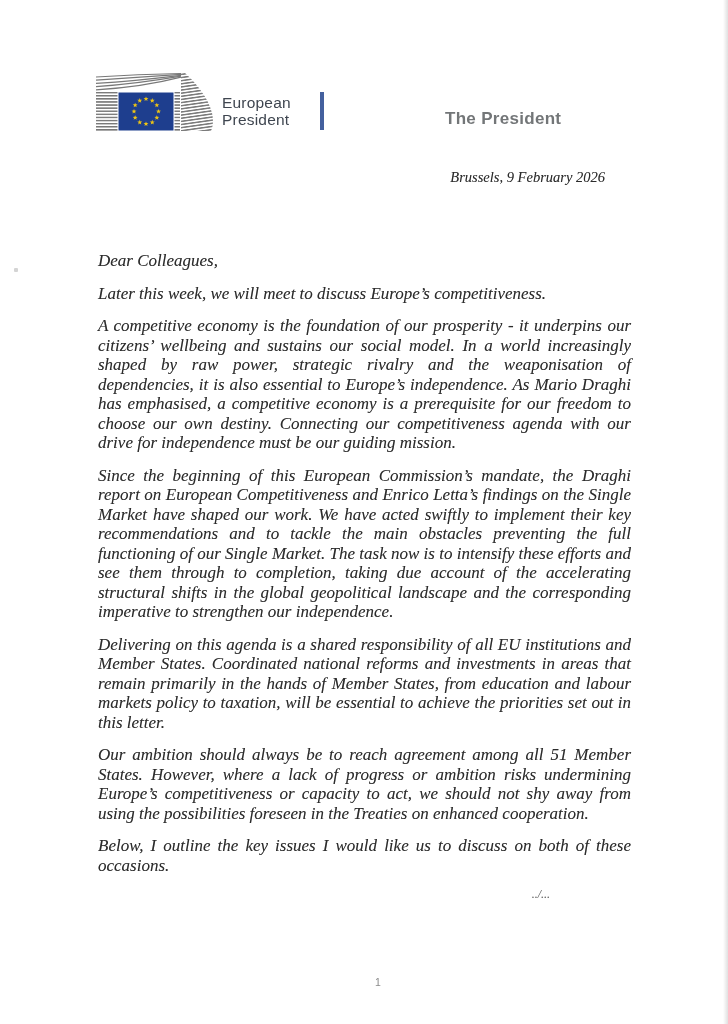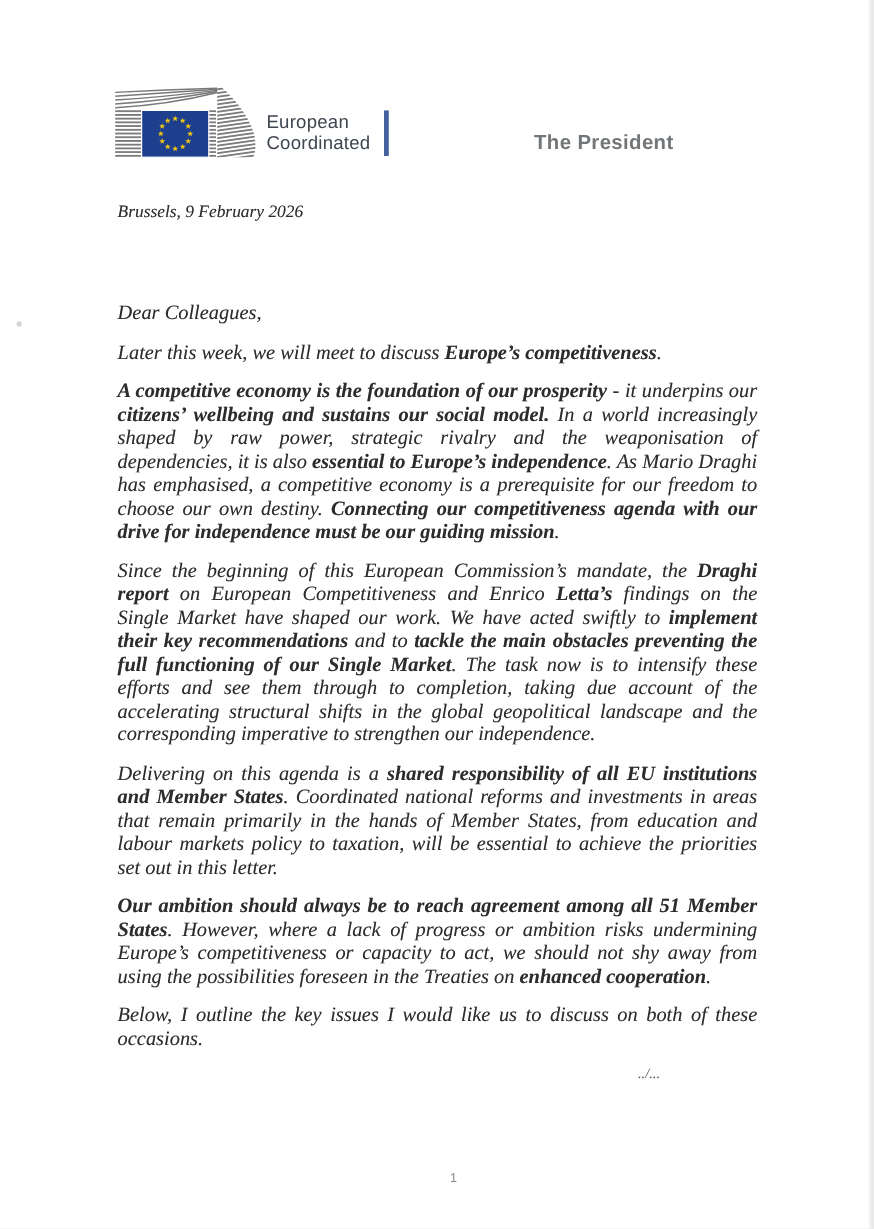--- a/index.html
+++ b/index.html
@@ -30,33 +30,33 @@
     background:var(--logo-bar);
   }
   .president-title {
     position:absolute; left:445px; top:109px;
     font-family:"Liberation Sans", sans-serif;
     font-size:17px; font-weight:600; letter-spacing:0.3px;
     color:var(--president-grey);
   }
   .dateline {
     position:absolute; left:98px; top:169px; width:507px;
-    font-style:italic; font-size:14.5px;
+    text-align:right; font-style:italic; font-size:14.5px;
     color:var(--ink); text-shadow:0 0 0.5px rgba(50,50,50,0.35);
   }
 
   
   .letter-body {
     position:absolute; left:98px; top:251px; width:533px;
     font-style:italic; font-size:17px; line-height:19.5px;
     color:var(--ink); text-align:justify;
     text-shadow:0 0 0.5px rgba(50,50,50,0.35);
   }
   .letter-body p { margin:0 0 13px 0; }
-  .letter-body p b { font-weight:700; }
+  .letter-body p b { font-weight:400; }
   .letter-body .paragraphs p:last-child { text-align-last:justify; margin-bottom:0; }
 
   .continuation {
     position:absolute; left:470px; top:887px; width:80px;
     text-align:right; font-style:italic; font-size:12px; color:#555555;
   }
   .page-number {
     position:absolute; left:98px; top:976px; width:560px;
     text-align:center; font-family:"Liberation Sans", sans-serif;
     font-size:10.5px; color:var(--footer-grey);
@@ -105,21 +105,21 @@
         <use href="#euro-star" transform="translate(41.17,53.75)"></use>
         <use href="#euro-star" transform="translate(40,47.5)"></use>
         <use href="#euro-star" transform="translate(41.17,41.25)"></use>
         <use href="#euro-star" transform="translate(45.75,36.67)"></use>
       </g>
     </g>
   </svg>
 
   <div class="logo-text">
     <div>European</div>
-    <div>Coordinated</div>
+    <div>President</div>
   </div>
   <div class="logo-bar"></div>
 
   <div class="president-title">The President</div>
 
   <div class="dateline">Brussels, 9 February 2026</div>
 
   <div class="scan-artifact"></div>
 
   <div class="letter-body">

